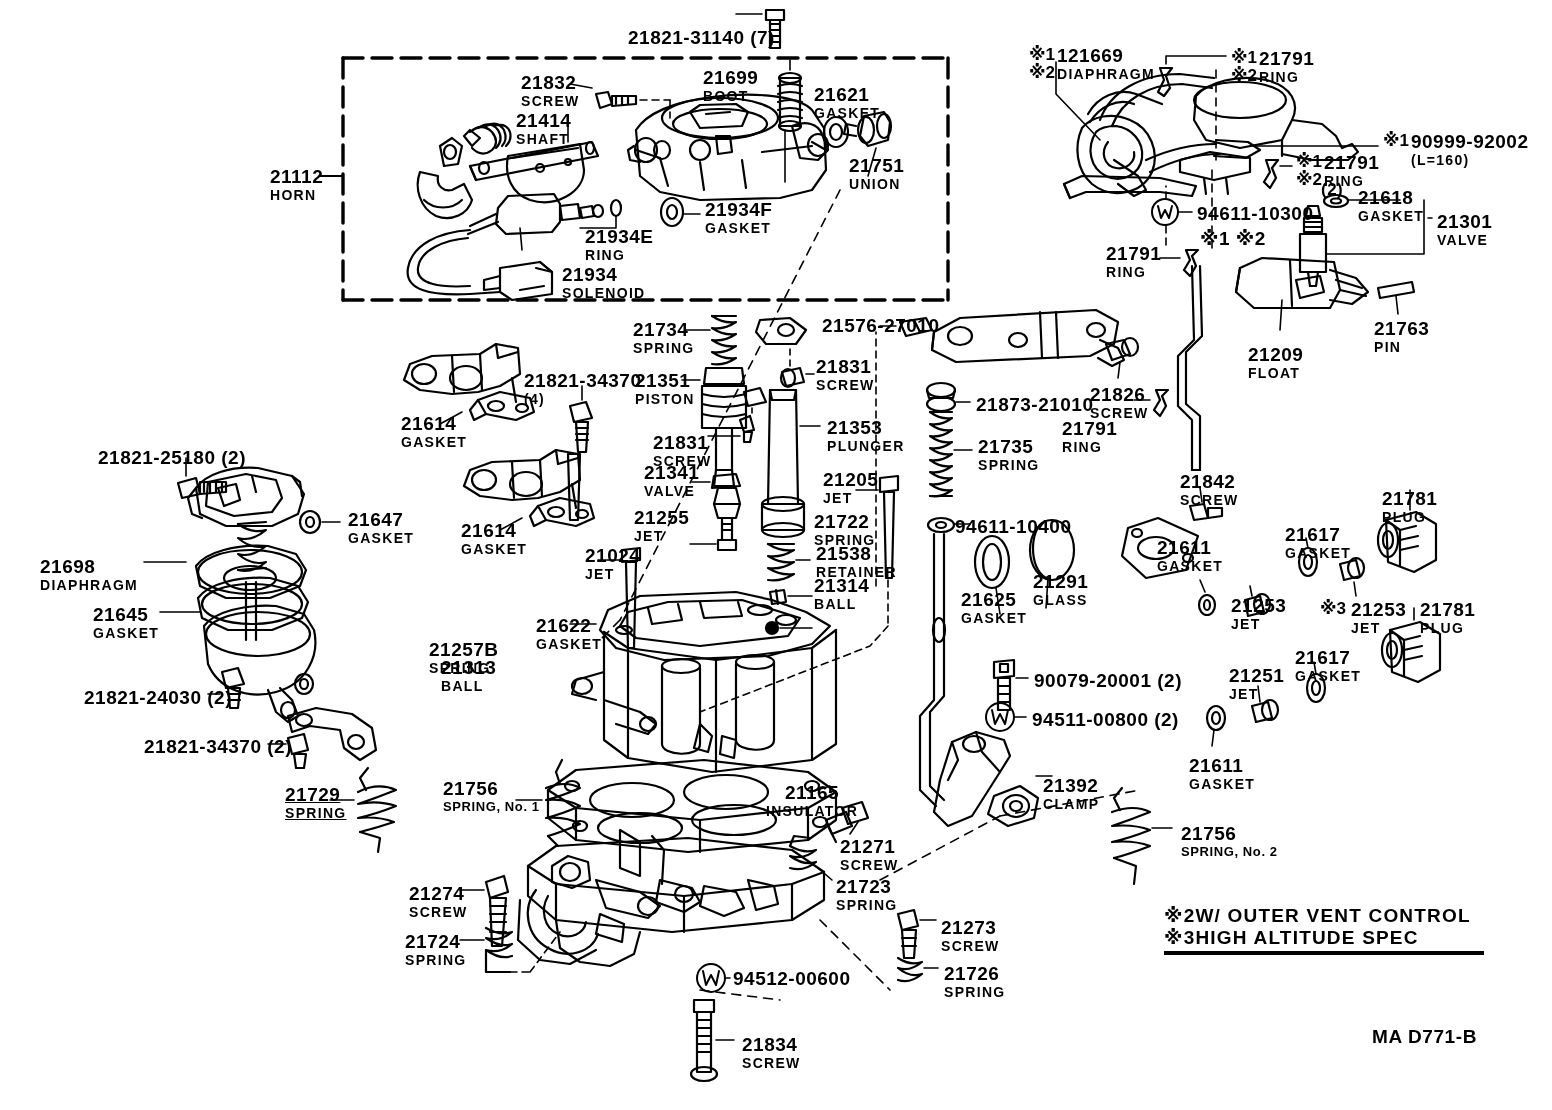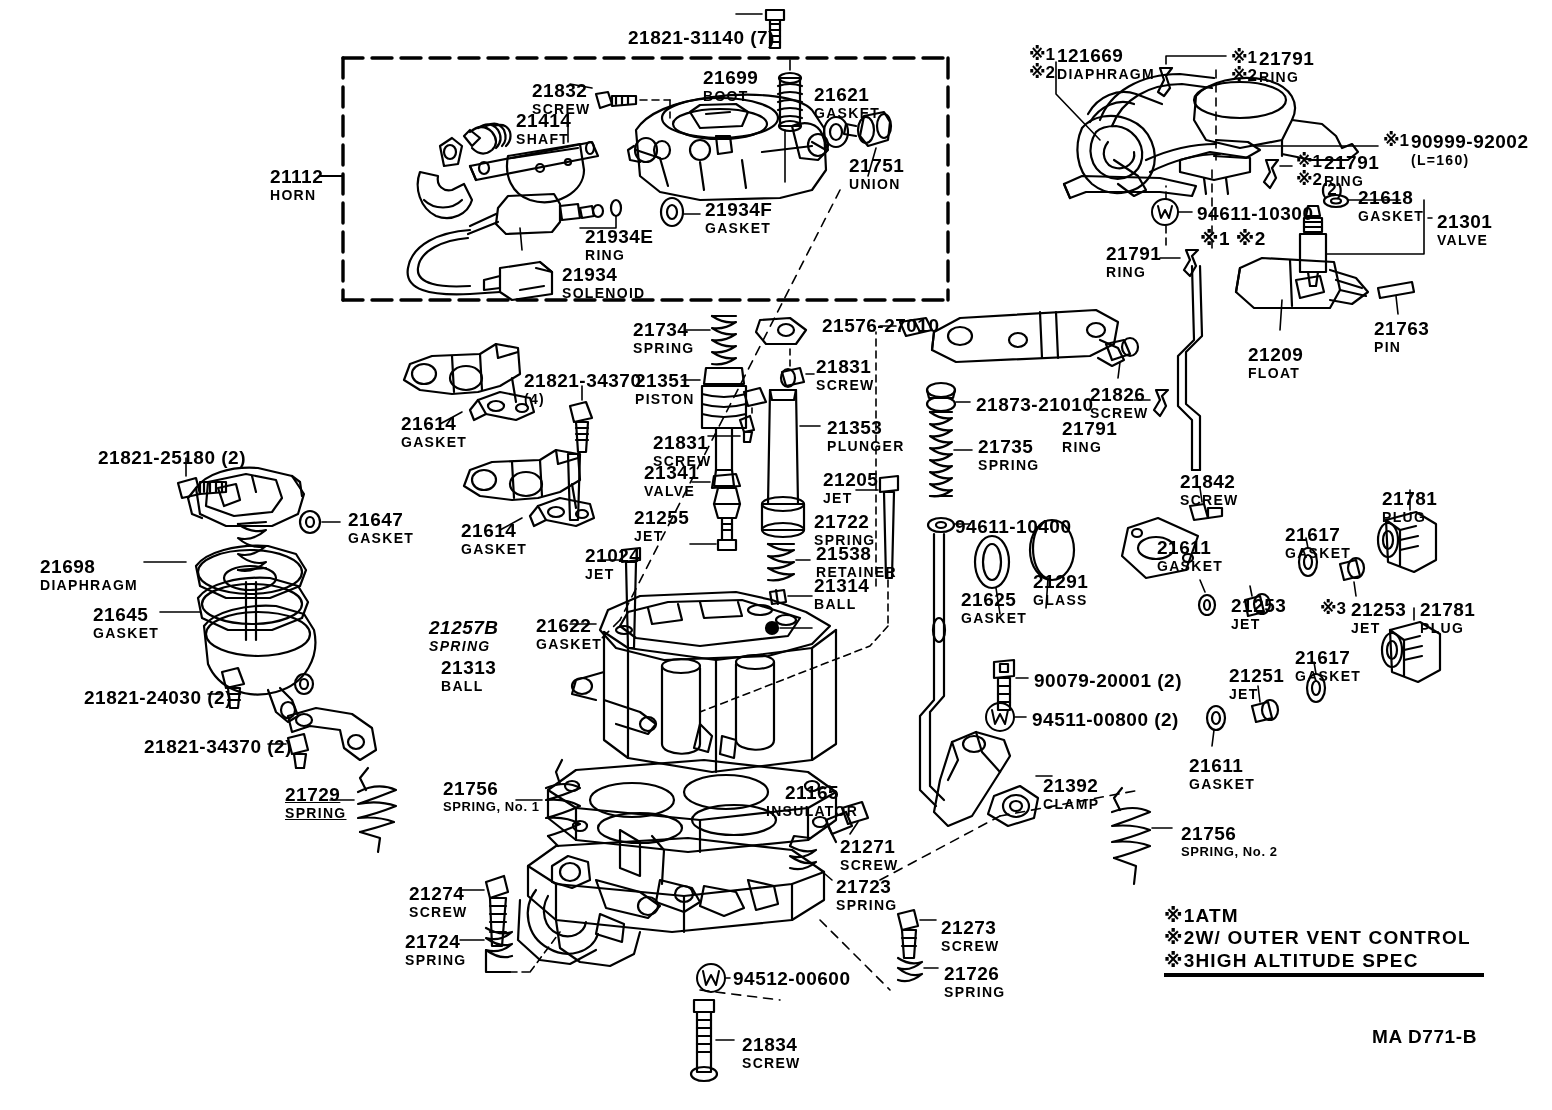--- a/index.html
+++ b/index.html
@@ -744,21 +744,21 @@
 </svg>
 
 <div id="labels">
       <div class="lbl" style="left: 628px; top: 28px;">
         <div style="display: flex; align-items: flex-start; gap: 2px;">
           <div style="line-height: 1.08;">
             <div class="n">21821-31140 (7)</div>
           </div>
         </div>
       </div>
-      <div class="lbl" style="left: 532px; top: 73px; margin-top: 8px;">
+      <div class="lbl" style="left: 521px; top: 73px;">
         <div style="display: flex; align-items: flex-start; gap: 2px;">
           <div style="line-height: 1.08;">
             <div class="n">21832</div>
             <div class="d">SCREW</div>
           </div>
         </div>
       </div>
       <div class="lbl" style="left: 516px; top: 111px;">
         <div style="display: flex; align-items: flex-start; gap: 2px;">
           <div style="line-height: 1.08;">
@@ -1186,21 +1186,21 @@
         </div>
       </div>
       <div class="lbl" style="left: 1420px; top: 600px;">
         <div style="display: flex; align-items: flex-start; gap: 2px;">
           <div style="line-height: 1.08;">
             <div class="n">21781</div>
             <div class="d">PLUG</div>
           </div>
         </div>
       </div>
-      <div class="lbl" style="left: 429px; top: 618px; font-style: italic;">
+      <div class="lbl" style="left: 429px; top: 640px;">
         <div style="display: flex; align-items: flex-start; gap: 2px;">
           <div style="line-height: 1.08;">
             <div class="n">21257B</div>
             <div class="d">SPRING</div>
           </div>
         </div>
       </div>
       <div class="lbl" style="left: 536px; top: 616px;">
         <div style="display: flex; align-items: flex-start; gap: 2px;">
           <div style="line-height: 1.08;">
@@ -1369,21 +1369,20 @@
           <div style="line-height: 1.08;">
             <div class="n">21834</div>
             <div class="d">SCREW</div>
           </div>
         </div>
       </div>
       <div class="lbl n" style="left: 1321px; top: 181px; font-size: 17px;">(2)</div>
     </div>
 
 <div class="legend" style="left:1164px;top:905px;width:320px;">
-  <div><span>※1</span><span>ATM</span></div>
   <div><span>※2</span><span>W/ OUTER VENT CONTROL</span></div>
   <div><span>※3</span><span>HIGH ALTITUDE SPEC</span></div>
   <div class="bar"></div>
 </div>
 
 <div id="code" style="left:1372px;top:1026px;">MA D771-B</div>
 
 </div>
 
 </body></html>

